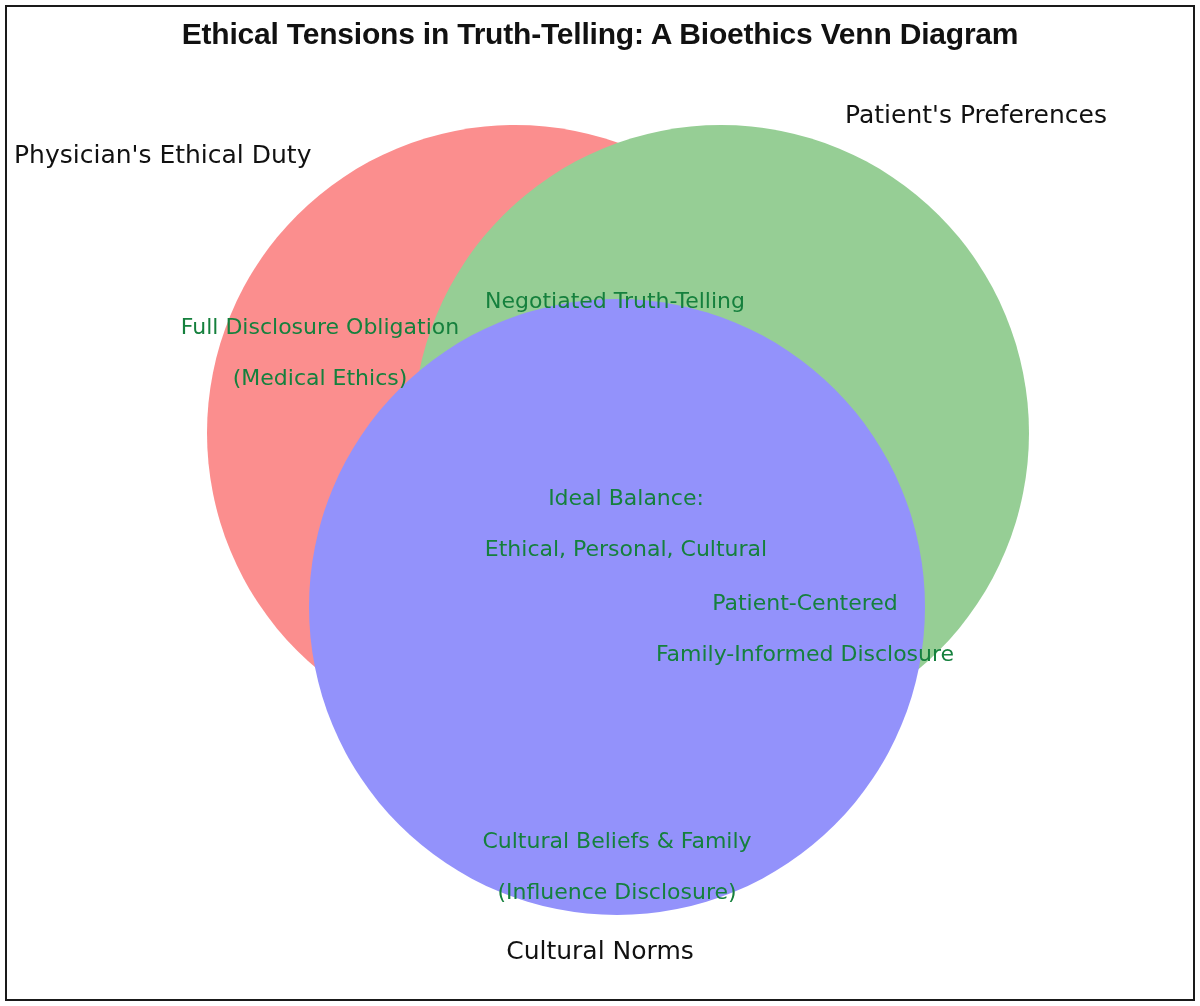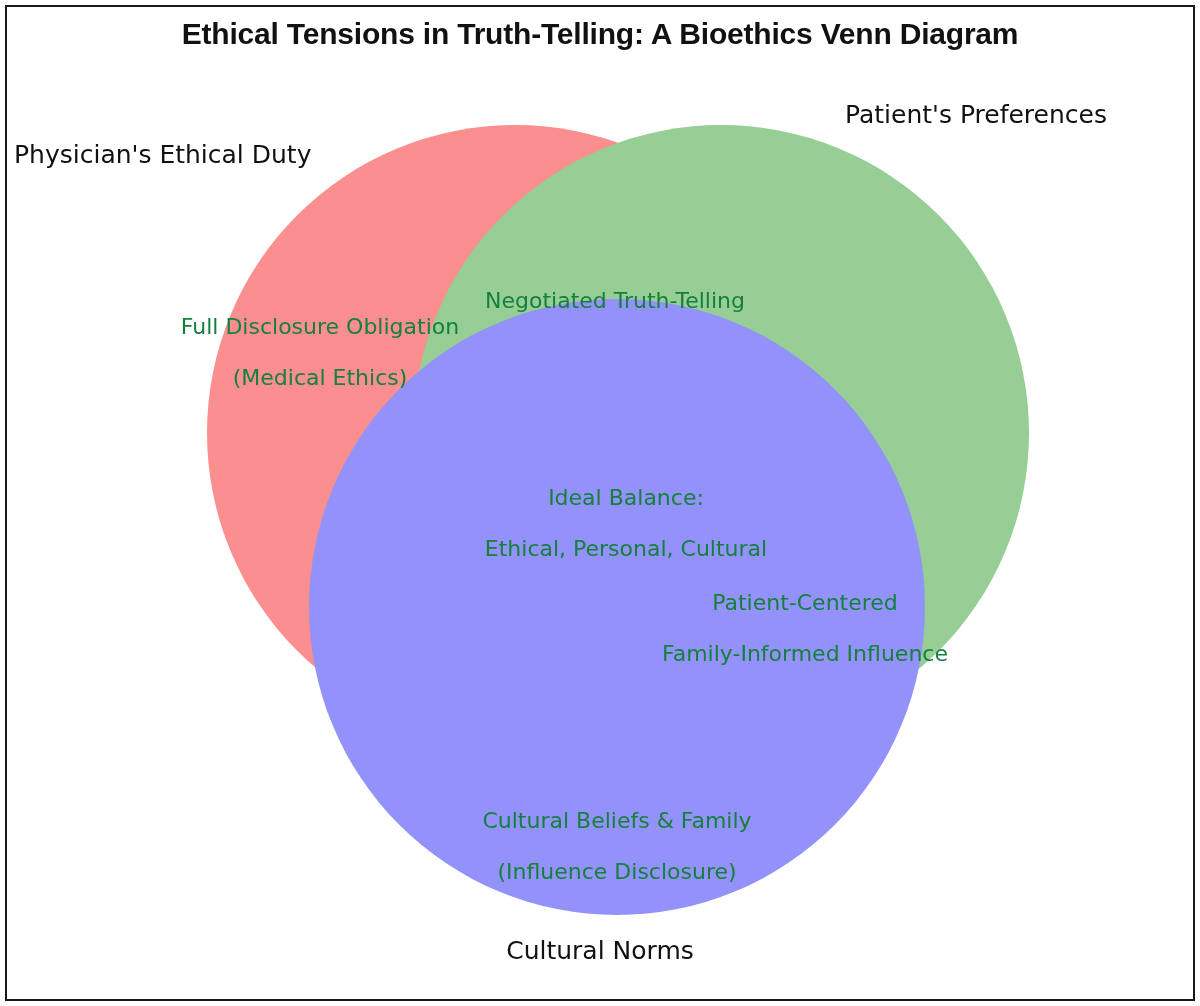--- a/index.html
+++ b/index.html
@@ -97,21 +97,21 @@
     top: 289px;
     width: 330px;
   }
   #region-ab {
     left: 470px;
     top: 262px;
     width: 290px;
   }
   #region-c-only {
     left: 452px;
-    top: 782px;
+    top: 802px;
     width: 330px;
     text-align: center;
   }
   #region-ac {
     left: 282px;
     top: 564px;
     width: 320px;
   }
   #region-bc {
     left: 645px;
@@ -158,21 +158,21 @@
   </div>
 
   <div class="venn-label region-label" id="region-c-only">
     <div>Cultural Beliefs &amp; Family</div>
     <div>(Influence Disclosure)</div>
   </div>
 
 
   <div class="venn-label region-label" id="region-bc">
     <div>Patient-Centered</div>
-    <div>Family-Informed Influence</div>
+    <div>Family-Informed Disclosure</div>
   </div>
 
   <div class="venn-label region-label" id="region-abc">
     <div>Ideal Balance:</div>
     <div>Ethical, Personal, Cultural</div>
   </div>
 
 </div>
 
 </body></html>

